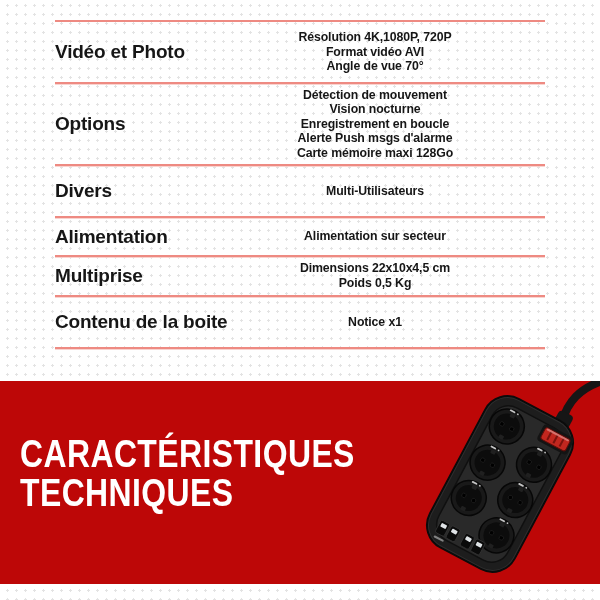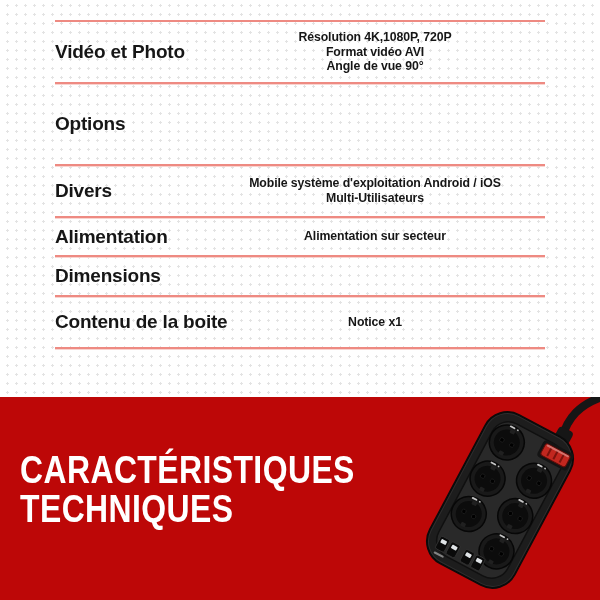--- a/index.html
+++ b/index.html
@@ -27,21 +27,21 @@
     width:150px;flex:0 0 150px;
     font-size:19px;font-weight:bold;letter-spacing:-.2px;white-space:nowrap;
   }
   .spec-values{
     flex:1;text-align:center;
     font-size:12.3px;font-weight:bold;line-height:14.6px;letter-spacing:-.1px;
   }
   .spec-value-line{white-space:nowrap;}
   
   .red-banner{
-    position:absolute;left:0;top:397px;width:600px;height:203px;
+    position:absolute;left:0;top:381px;width:600px;height:203px;
     background:#bd0707;overflow:hidden;
   }
   .banner-title{
     position:absolute;left:20px;top:54px;
     color:#ffffff;font-weight:bold;font-size:38px;line-height:38.5px;
     letter-spacing:.5px;white-space:nowrap;
     transform:scaleX(.84);transform-origin:left top;
   }
   .strip-svg{position:absolute;left:388px;top:0;width:212px;height:203px;}
 </style>
@@ -50,45 +50,55 @@
 
 <div class="page">
 
   <div class="spec-table">
 
     <div class="spec-row r1">
       <div class="spec-label">Vidéo et Photo</div>
       <div class="spec-values">
         <div class="spec-value-line">Résolution 4K,1080P, 720P</div>
         <div class="spec-value-line">Format vidéo AVI</div>
-        <div class="spec-value-line">Angle de vue 90°</div>
+        <div class="spec-value-line">Angle de vue 70°</div>
       </div>
     </div>
 
     <div class="spec-row r2">
       <div class="spec-label">Options</div>
+      <div class="spec-values">
+        <div class="spec-value-line">Détection de mouvement</div>
+        <div class="spec-value-line">Vision nocturne</div>
+        <div class="spec-value-line">Enregistrement en boucle</div>
+        <div class="spec-value-line">Alerte Push msgs d'alarme</div>
+        <div class="spec-value-line">Carte mémoire maxi 128Go</div>
+      </div>
     </div>
 
     <div class="spec-row r3">
       <div class="spec-label">Divers</div>
       <div class="spec-values">
-        <div class="spec-value-line">Mobile système d'exploitation Android / iOS</div>
         <div class="spec-value-line">Multi-Utilisateurs</div>
       </div>
     </div>
 
     <div class="spec-row r4">
       <div class="spec-label">Alimentation</div>
       <div class="spec-values">
         <div class="spec-value-line">Alimentation sur secteur</div>
       </div>
     </div>
 
     <div class="spec-row r5">
-      <div class="spec-label">Dimensions</div>
+      <div class="spec-label">Multiprise</div>
+      <div class="spec-values">
+        <div class="spec-value-line">Dimensions 22x10x4,5 cm</div>
+        <div class="spec-value-line">Poids 0,5 Kg</div>
+      </div>
     </div>
 
     <div class="spec-row r6">
       <div class="spec-label">Contenu de la boite</div>
       <div class="spec-values">
         <div class="spec-value-line">Notice x1</div>
       </div>
     </div>
 
   </div>

